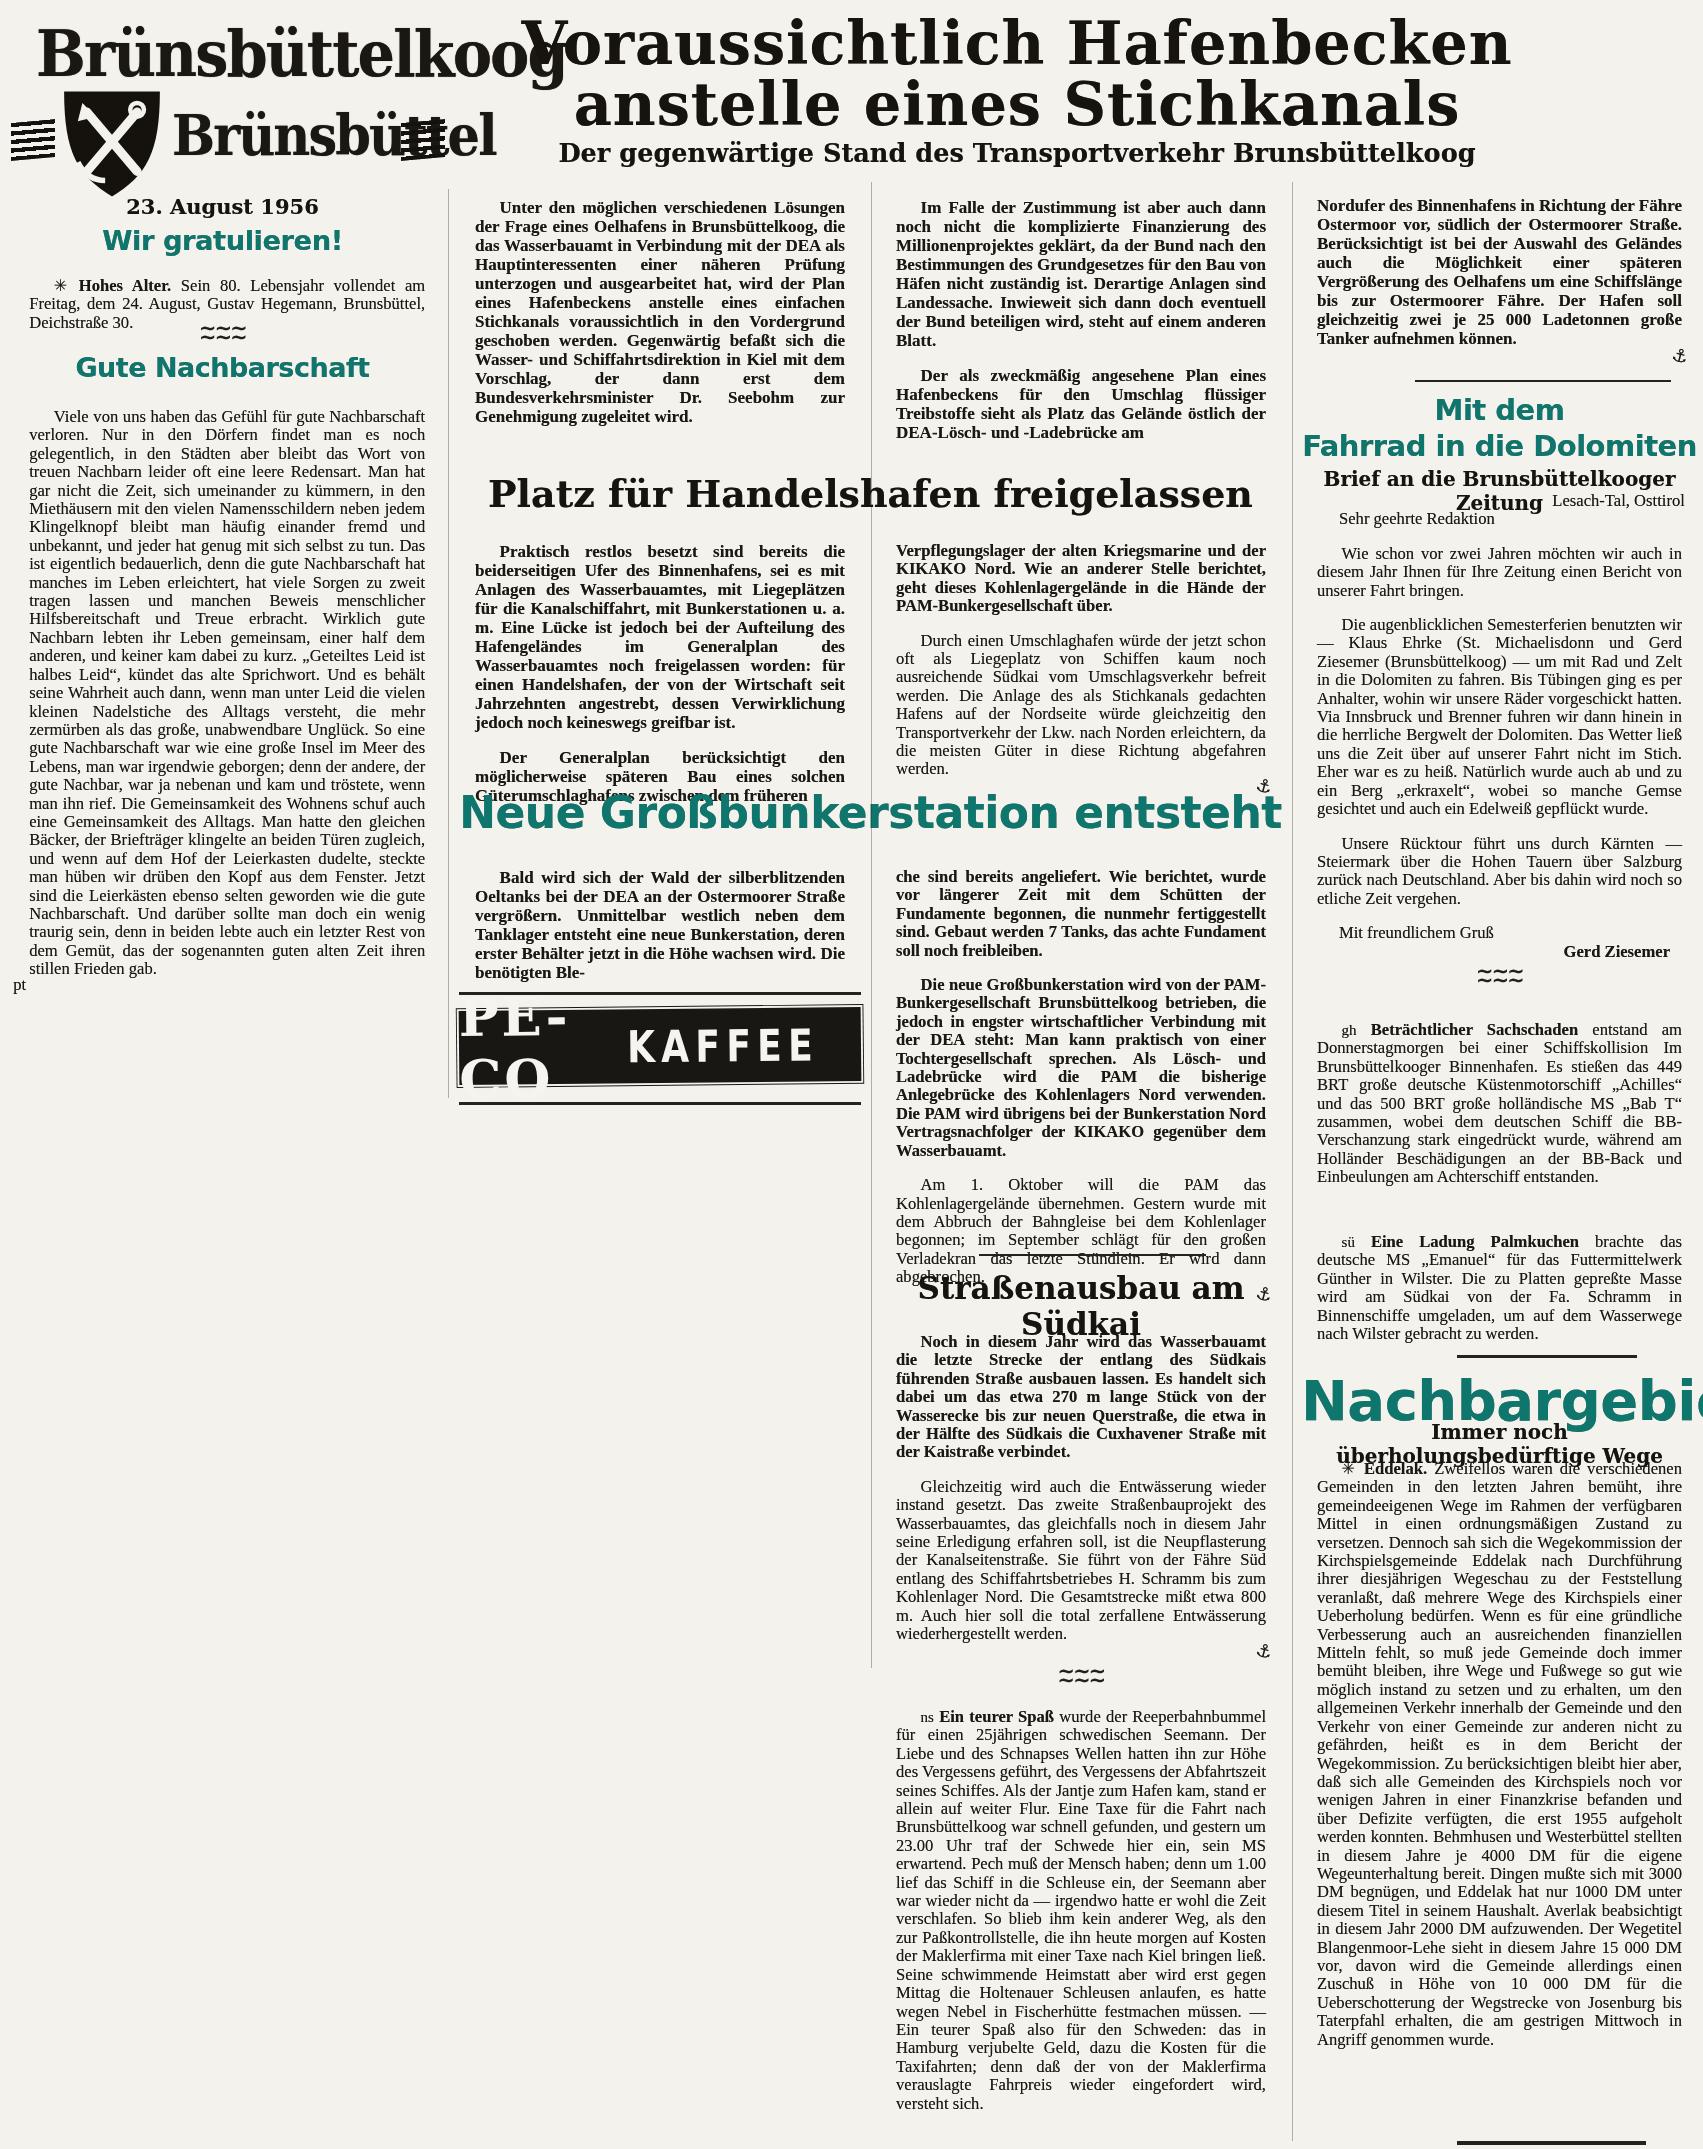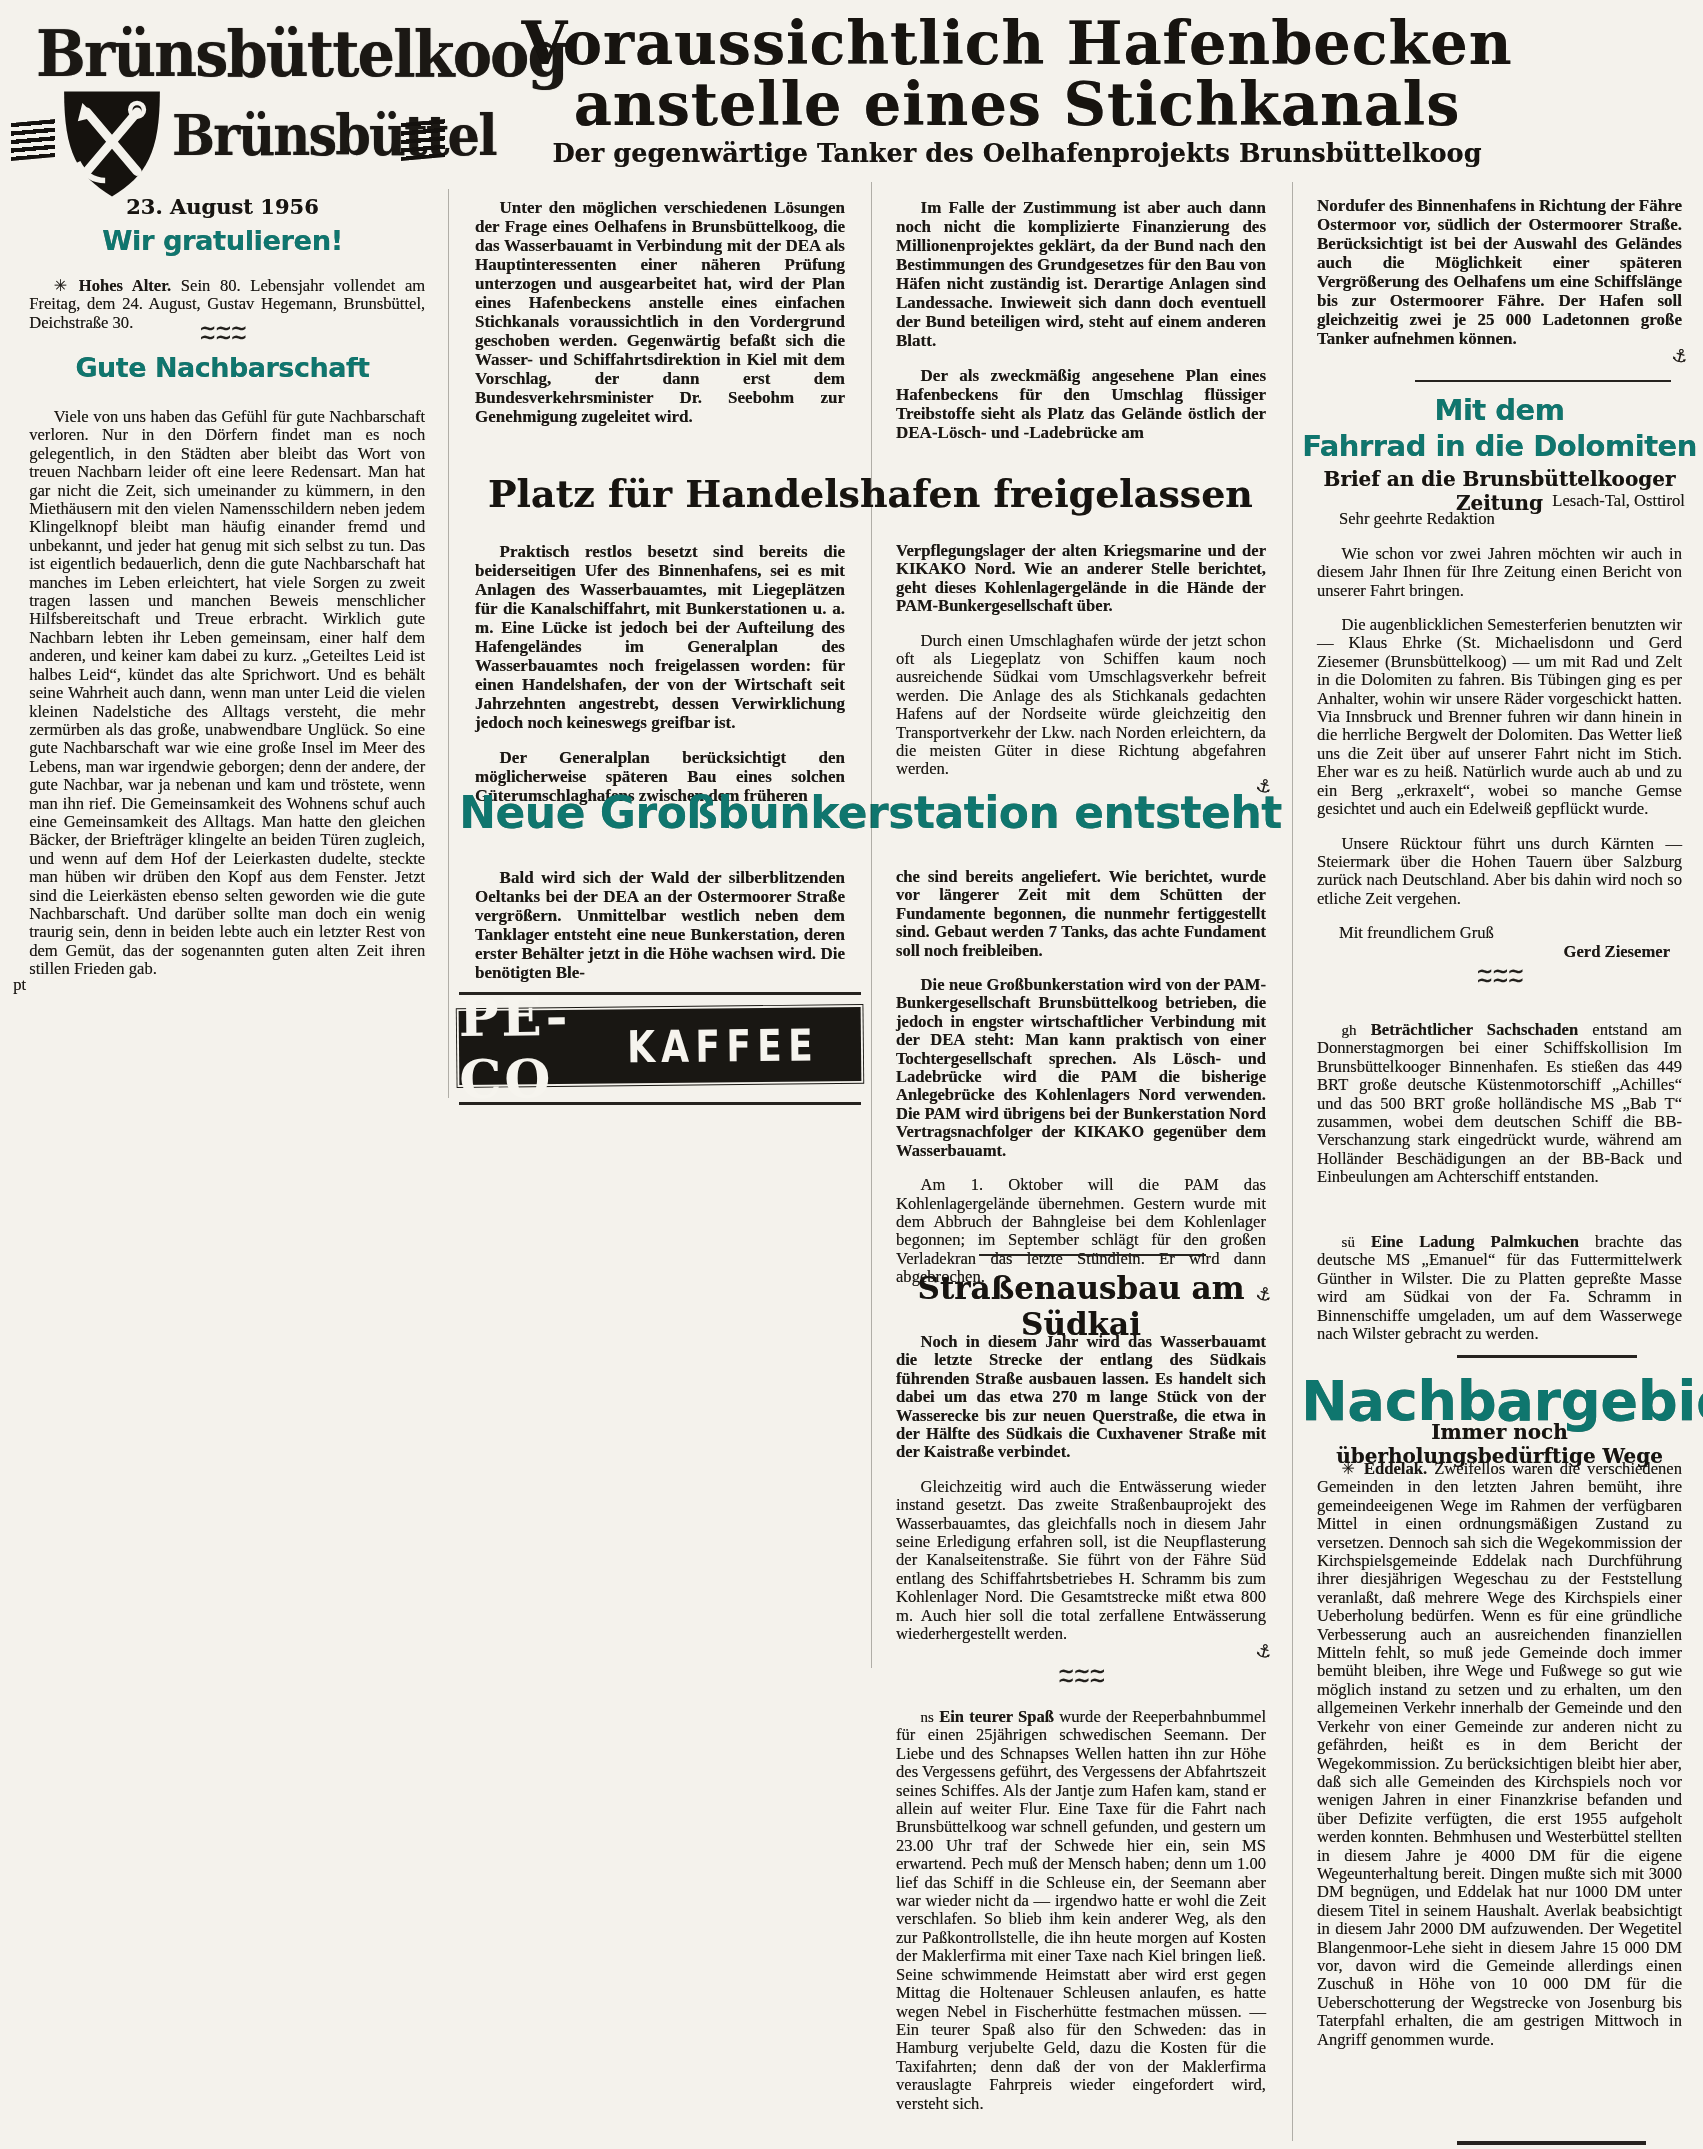--- a/index.html
+++ b/index.html
@@ -80,21 +80,21 @@
 
   <div class="abs sans-head" style="left:0;top:352px;width:445px;font-size:27px;">Gute Nachbarschaft</div>
 
   <div class="abs body-text" style="left:13.2px;top:392px;width:428px;">
     <p>Viele von uns haben das Gefühl für gute Nachbarschaft verloren. Nur in den Dörfern findet man es noch gelegentlich, in den Städten aber bleibt das Wort von treuen Nachbarn leider oft eine leere Redensart. Man hat gar nicht die Zeit, sich umeinander zu kümmern, in den Miethäusern mit den vielen Namensschildern neben jedem Klingelknopf bleibt man häufig einander fremd und unbekannt, und jeder hat genug mit sich selbst zu tun. Das ist eigentlich bedauerlich, denn die gute Nachbarschaft hat manches im Leben erleichtert, hat viele Sorgen zu zweit tragen lassen und manchen Beweis menschlicher Hilfsbereitschaft und Treue erbracht. Wirklich gute Nachbarn lebten ihr Leben gemeinsam, einer half dem anderen, und keiner kam dabei zu kurz. „Geteiltes Leid ist halbes Leid“, kündet das alte Sprichwort. Und es behält seine Wahrheit auch dann, wenn man unter Leid die vielen kleinen Nadelstiche des Alltags versteht, die mehr zermürben als das große, unabwendbare Unglück. So eine gute Nachbarschaft war wie eine große Insel im Meer des Lebens, man war irgendwie geborgen; denn der andere, der gute Nachbar, war ja nebenan und kam und tröstete, wenn man ihn rief. Die Gemeinsamkeit des Wohnens schuf auch eine Gemeinsamkeit des Alltags. Man hatte den gleichen Bäcker, der Briefträger klingelte an beiden Türen zugleich, und wenn auf dem Hof der Leierkasten dudelte, steckte man hüben wir drüben den Kopf aus dem Fenster. Jetzt sind die Leierkästen ebenso selten geworden wie die gute Nachbarschaft. Und darüber sollte man doch ein wenig traurig sein, denn in beiden lebte auch ein letzter Rest von dem Gemüt, das der sogenannten guten alten Zeit ihren stillen Frieden gab.</p>
     <div class="sig-right">pt</div>
   </div>
 
   <div class="abs serif-head" style="left:454px;top:13.2px;width:1126px;font-size:59px;line-height:61px;letter-spacing:0.9px;">Voraussichtlich Hafenbecken</div>
   <div class="abs serif-head" style="left:454px;top:74px;width:1126px;font-size:59px;line-height:61px;letter-spacing:0.9px;">anstelle eines Stichkanals</div>
-  <div class="abs serif-head" style="left:454px;top:138px;width:1126px;font-size:25.6px;">Der gegenwärtige Tanker des Oelhafenprojekts Brunsbüttelkoog</div>
+  <div class="abs serif-head" style="left:454px;top:138px;width:1126px;font-size:25.6px;">Der gegenwärtige Stand des Transportverkehr Brunsbüttelkoog</div>
 
   <div class="abs body-text lead-art" style="left:459px;top:182px;width:402px;">
     <p>Unter den möglichen verschiedenen Lösungen der Frage eines Oelhafens in Brunsbüttelkoog, die das Wasserbauamt in Verbindung mit der DEA als Hauptinteressenten einer näheren Prüfung unterzogen und ausgearbeitet hat, wird der Plan eines Hafenbeckens anstelle eines einfachen Stichkanals voraussichtlich in den Vordergrund geschoben werden. Gegenwärtig befaßt sich die Wasser- und Schiffahrtsdirektion in Kiel mit dem Vorschlag, der dann erst dem Bundesverkehrsminister Dr. Seebohm zur Genehmigung zugeleitet wird.</p>
   </div>
 
   <div class="abs body-text lead-art" style="left:880px;top:182px;width:402px;">
     <p>Im Falle der Zustimmung ist aber auch dann noch nicht die komplizierte Finanzierung des Millionenprojektes geklärt, da der Bund nach den Bestimmungen des Grundgesetzes für den Bau von Häfen nicht zuständig ist. Derartige Anlagen sind Landessache. Inwieweit sich dann doch eventuell der Bund beteiligen wird, steht auf einem anderen Blatt.</p>
     <p>Der als zweckmäßig angesehene Plan eines Hafenbeckens für den Umschlag flüssiger Treibstoffe sieht als Platz das Gelände östlich der DEA-Lösch- und -Ladebrücke am</p>
   </div>
 

